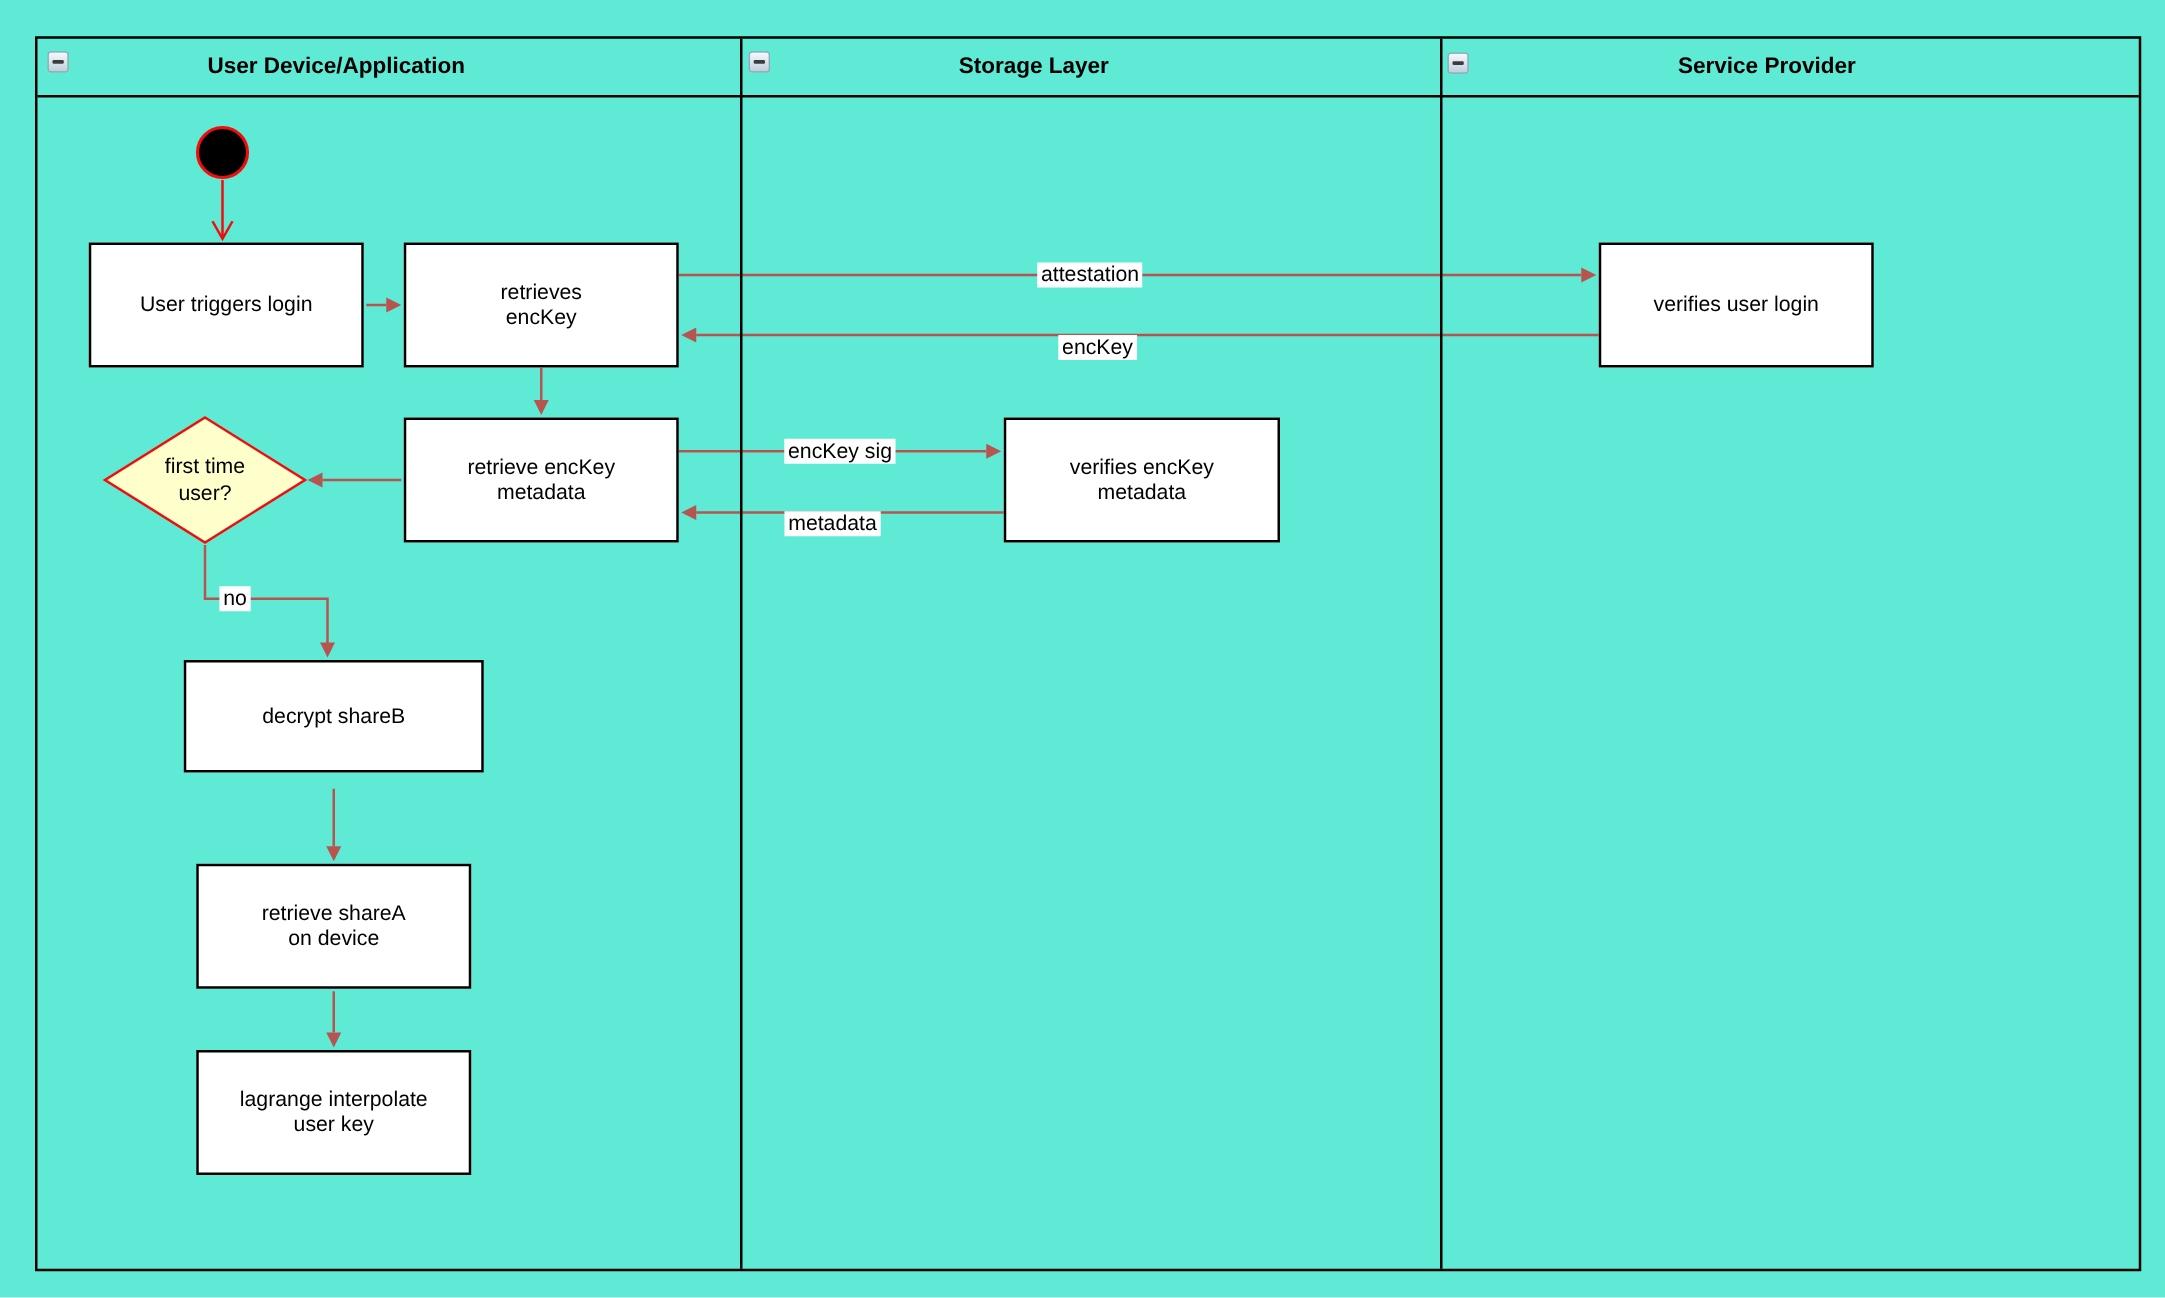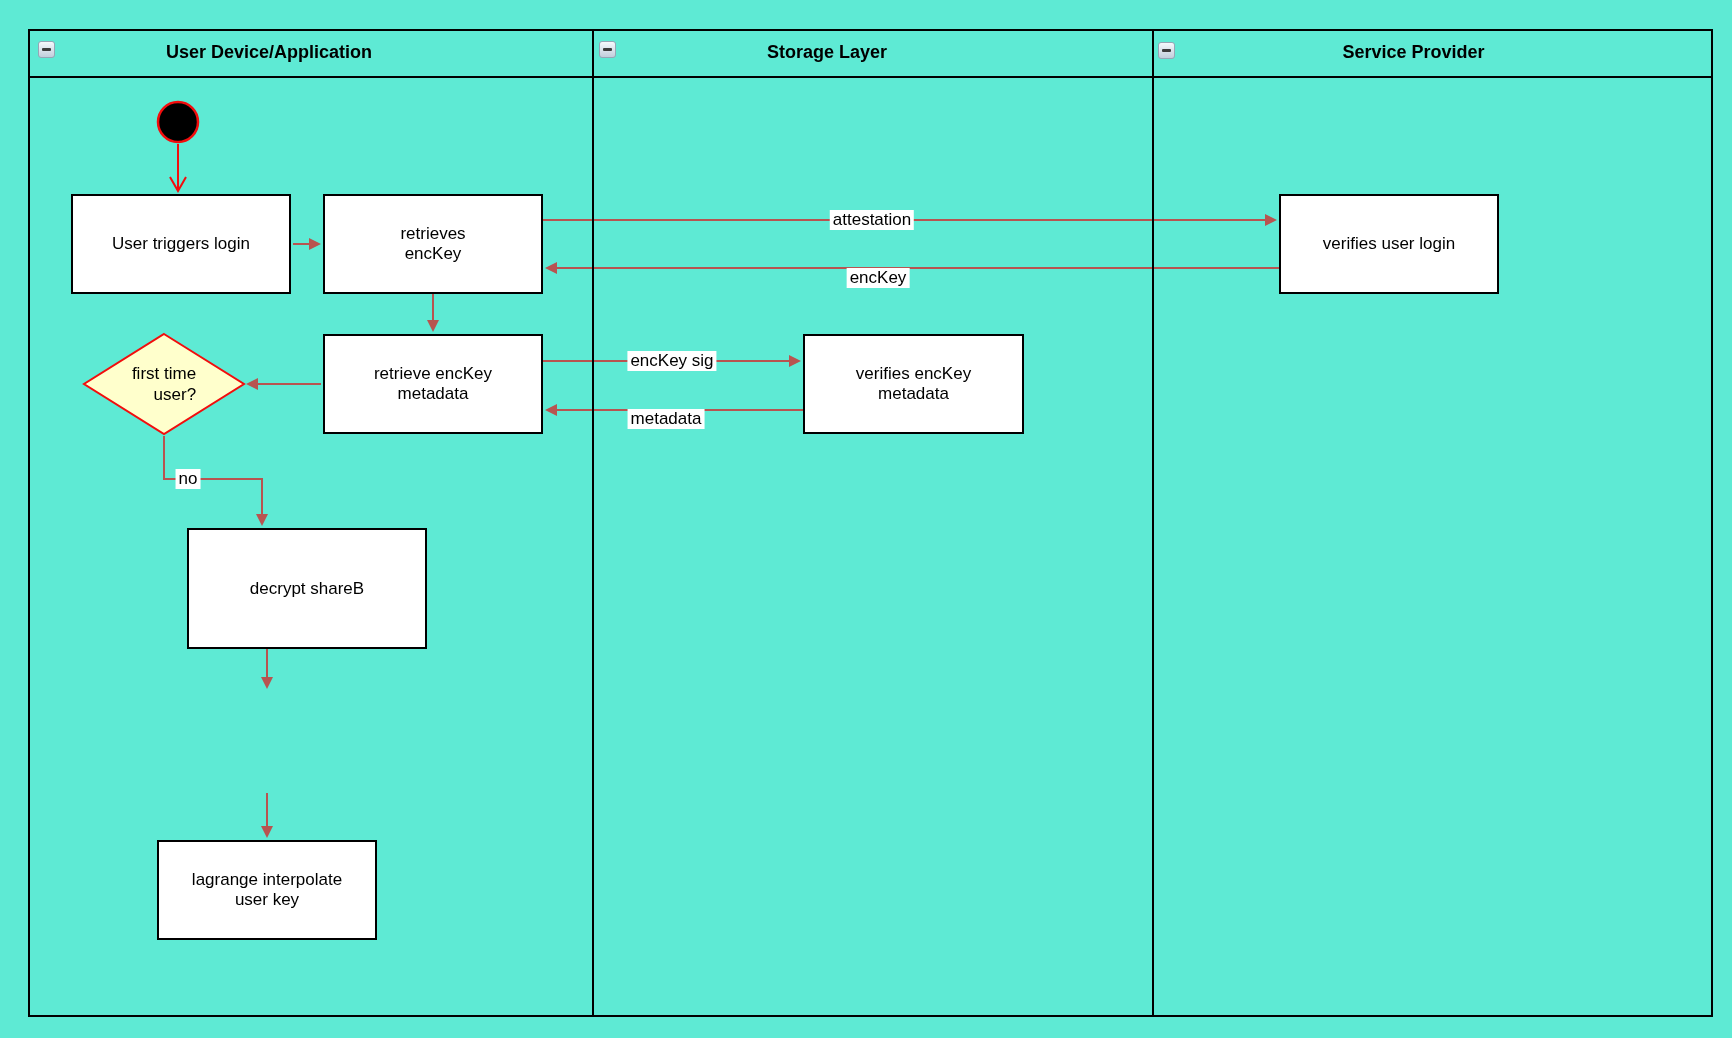--- a/index.html
+++ b/index.html
@@ -20,21 +20,21 @@
   .collapse-btn .bar{width:9px;height:3px;background:#3c3c3c;border-radius:1px;}
   .node{position:absolute;box-sizing:border-box;border:2px solid var(--ink);background:#fff;
     display:flex;align-items:center;justify-content:center;text-align:center;font-size:17px;white-space:pre-line;}
   svg.wires{position:absolute;left:0;top:0;pointer-events:none;}
   .edge{stroke:var(--brick);stroke-width:2;fill:none;}
   .edge-head{fill:var(--brick);stroke:none;}
   .start-edge{stroke:var(--bright);stroke-width:2;fill:none;}
   .diamond-shape{fill:var(--diamond-fill);stroke:var(--bright);stroke-width:2;}
   .start-shape{fill:#000;stroke:var(--bright);stroke-width:2.5;}
   .edge-label{position:absolute;transform:translate(-50%,-50%);background:#fff;padding:0 3px;font-size:17px;white-space:nowrap;text-align:center;}
-  .diamond-label{position:absolute;transform:translate(-50%,-50%);text-align:right;font-size:17px;white-space:pre-line;line-height:1.25;}
+  .diamond-label{position:absolute;transform:translate(-50%,-50%);text-align:center;font-size:17px;white-space:pre-line;line-height:1.25;}
 </style>
 </head>
 <body>
 
 <div class="canvas">
   <div class="diagram">
 
     <svg class="wires" width="1681" height="984" viewBox="0 0 1681 984">
 
       <circle class="start-shape" cx="148" cy="91" r="20"></circle>
@@ -92,21 +92,23 @@
         </div>
     </div>
 
     <div class="node" style="left:41px;top:163px;width:220px;height:100px;">User triggers login</div>
     <div class="node" style="left:293px;top:163px;width:220px;height:100px;">retrieves
 encKey</div>
     <div class="node" style="left:293px;top:303px;width:220px;height:100px;">retrieve encKey
 metadata</div>
     <div class="node" style="left:773px;top:303px;width:221px;height:100px;">verifies encKey
 metadata</div>
-    <div class="node" style="left:117px;top:497px;width:240px;height:121px;margin-left:40px;">decrypt shareB</div>
+    <div class="node" style="left:117px;top:497px;width:240px;height:90px;">decrypt shareB</div>
+    <div class="node" style="left:127px;top:660px;width:220px;height:100px;">retrieve shareA
+on device</div>
     <div class="node" style="left:127px;top:809px;width:220px;height:100px;">lagrange interpolate
 user key</div>
     <div class="node" style="left:1249px;top:163px;width:220px;height:100px;">verifies user login</div>
 
     <div class="diamond-label" style="left:134px;top:353px;">first time
 user?</div>
 
     <div class="edge-label" style="left:842px;top:189px;">attestation</div>
     <div class="edge-label" style="left:848px;top:247px;">encKey</div>
     <div class="edge-label" style="left:642px;top:330px;">encKey sig</div>

